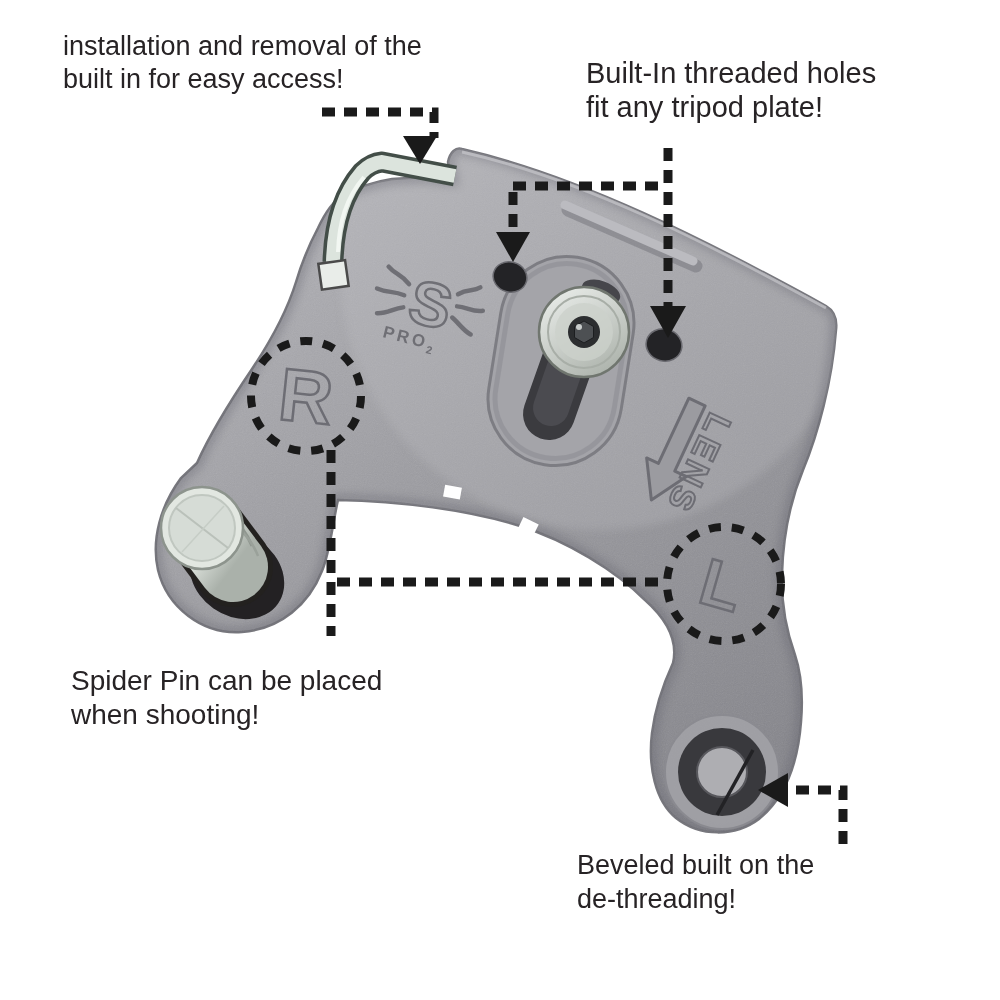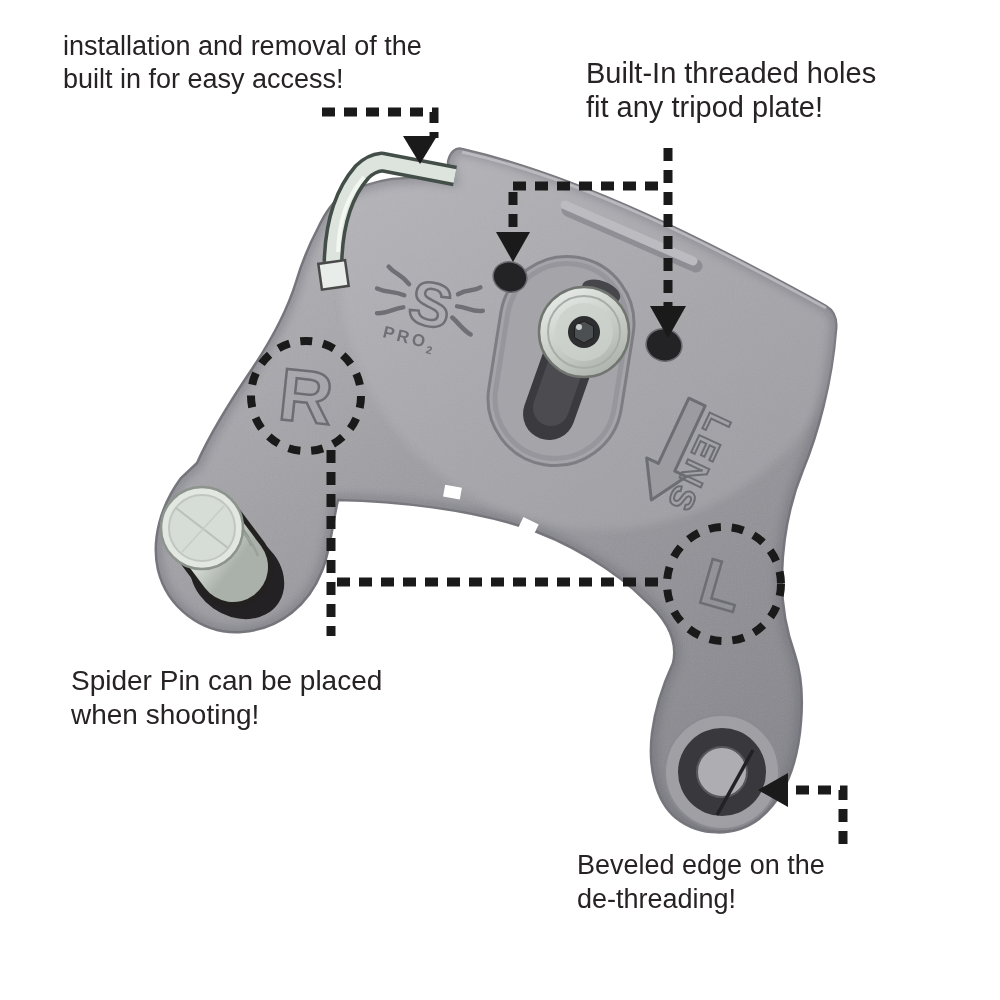--- a/index.html
+++ b/index.html
@@ -162,17 +162,17 @@
   <div class="ln"><span>Built-In threaded holes</span></div>
   <div class="ln"><span>fit any tripod plate!</span></div>
 </div>
 
 <div class="callout c3">
   <div class="ln"><span>Spider Pin </span><span class="b">can be placed</span></div>
   <div class="ln"><span>when shooting!</span></div>
 </div>
 
 <div class="callout c4">
-  <div class="ln"><span>Beveled edge on the</span></div>
+  <div class="ln"><span>Beveled built on the</span></div>
   <div class="ln b"><span>de-threading!</span></div>
 </div>
 
 </div>
 
 </body></html>

